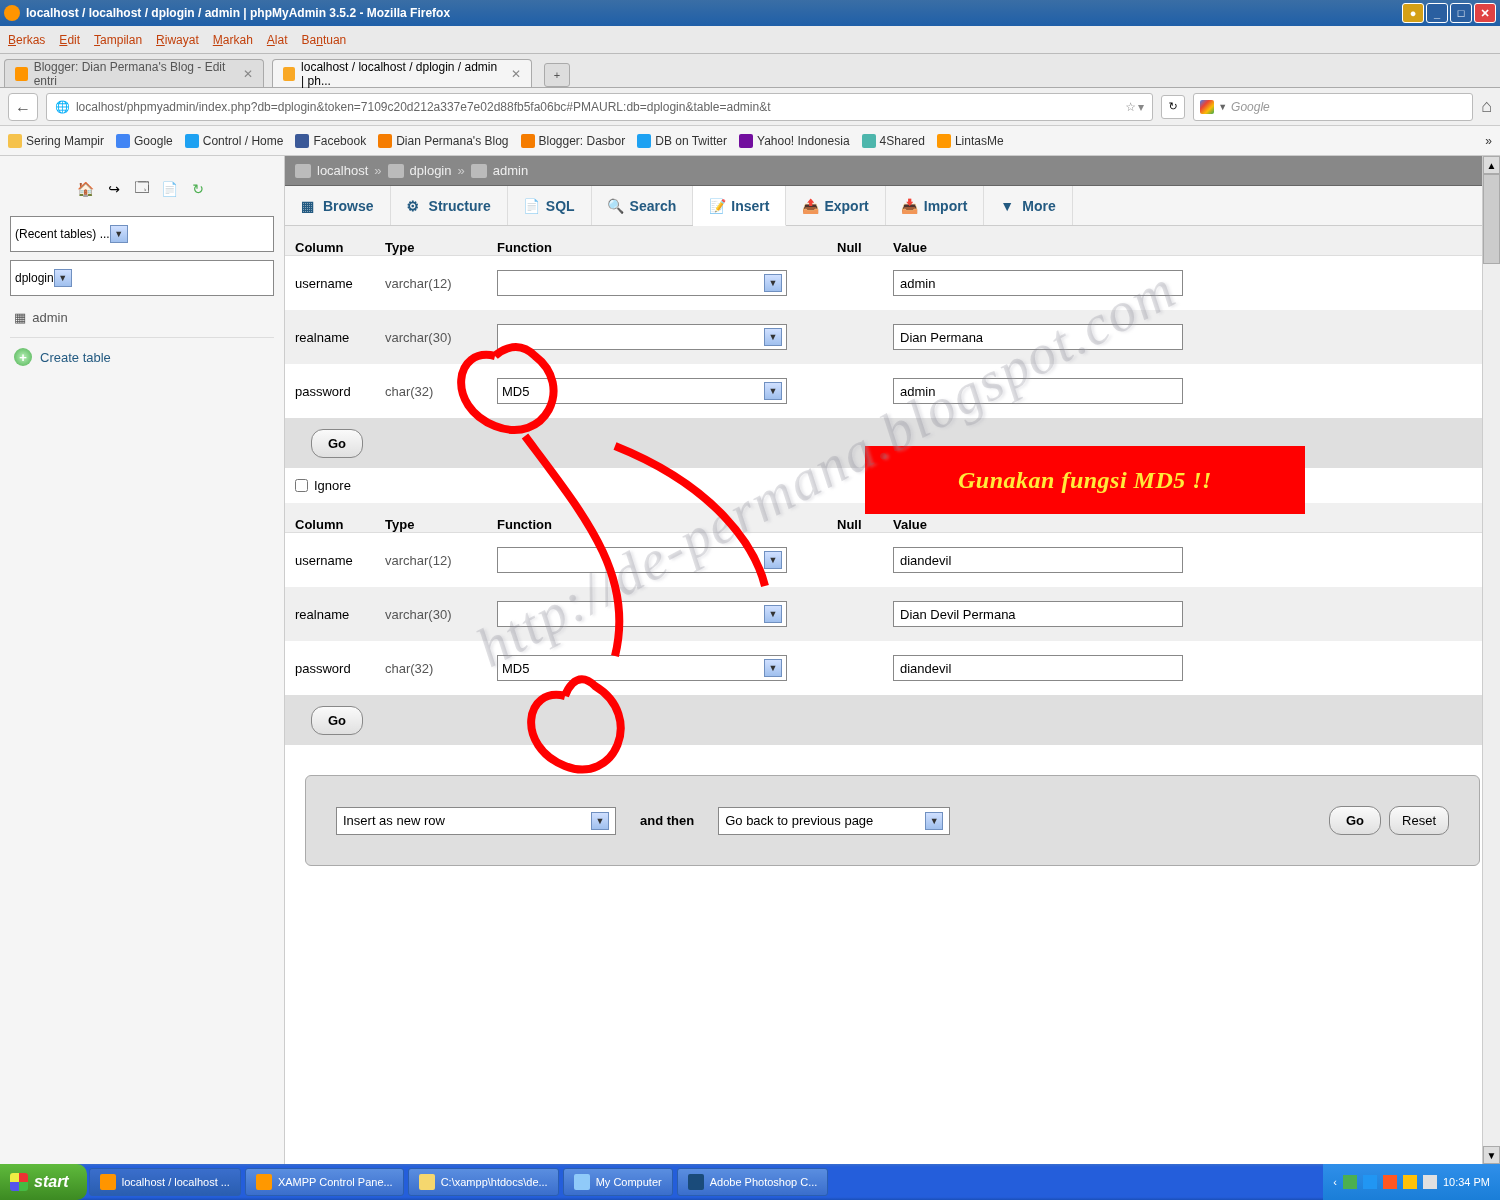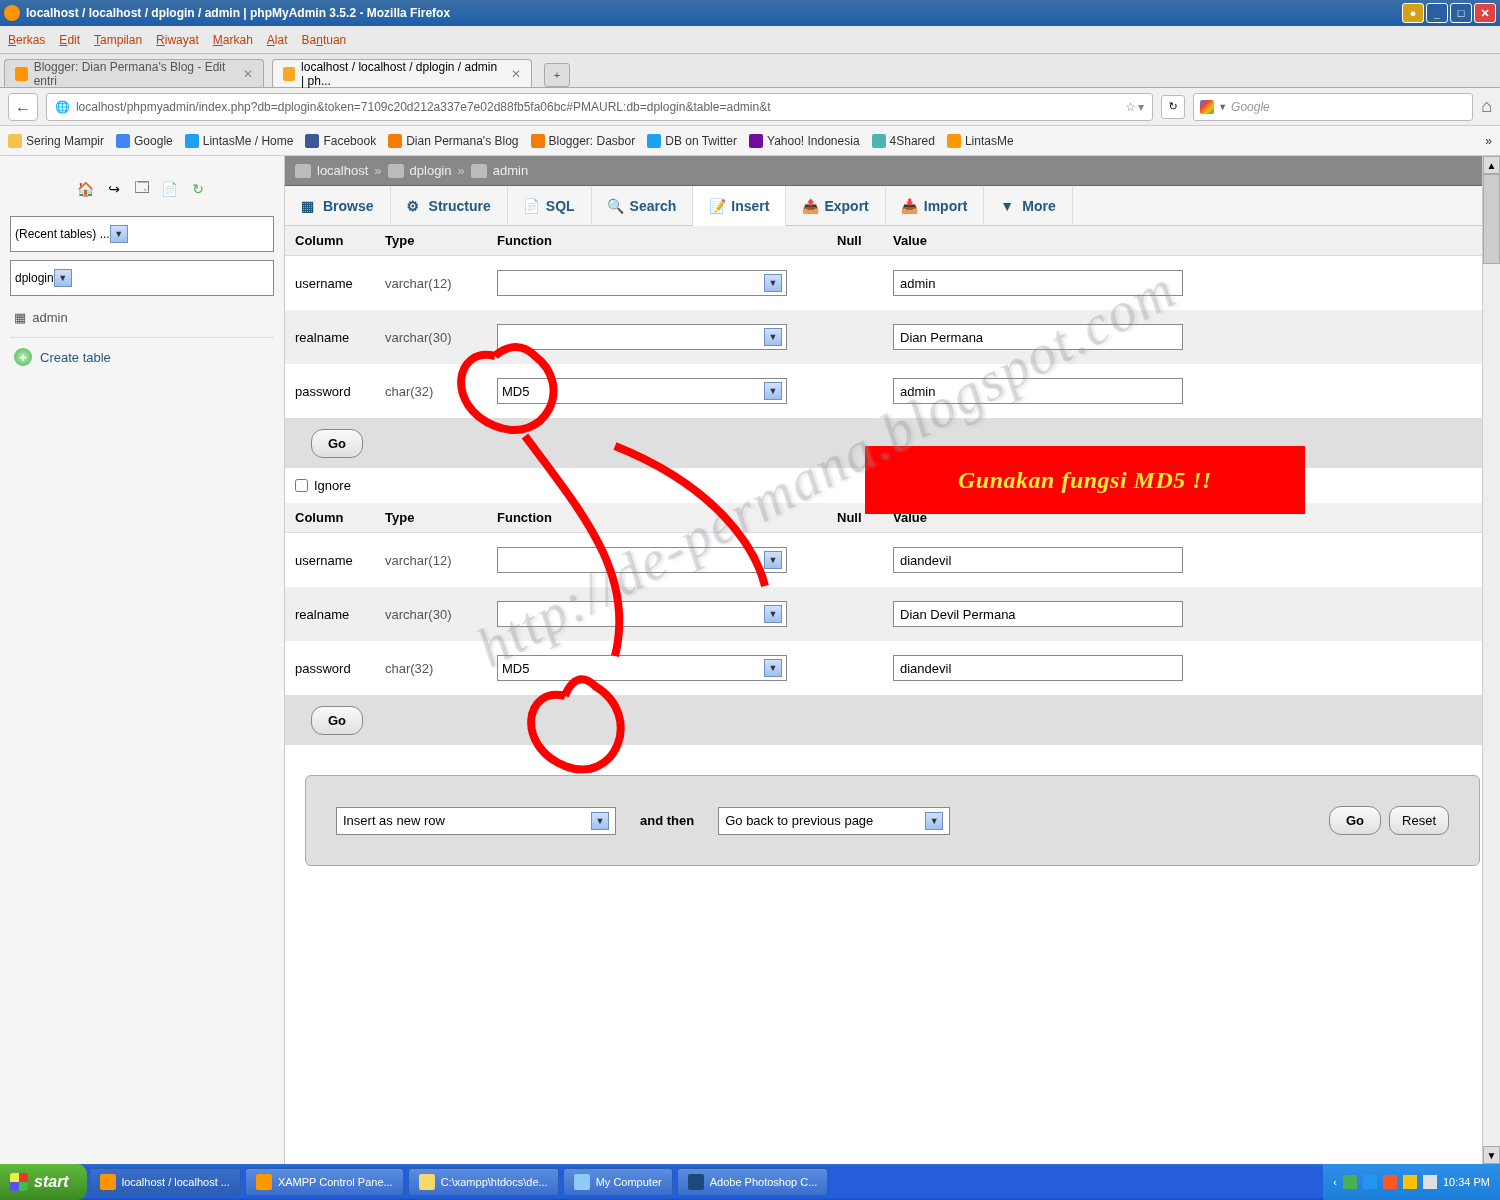--- a/index.html
+++ b/index.html
@@ -67,21 +67,21 @@
 .breadcrumb { height: 30px; background: #888; color: #eee; display: flex; align-items: center; padding: 0 10px; gap: 6px; font-size: 13px; border-bottom: 1px solid #666; }
 .bc-ico { width: 16px; height: 14px; background: #bbb; border-radius: 2px; }
 .bc-sep { color: #ccc; }
 
 .tabs-row { height: 40px; display: flex; border-bottom: 1px solid #ccc; background: #f5f5f5; }
 .ptab { padding: 0 16px; display: flex; align-items: center; gap: 6px; border-right: 1px solid #ddd; font-size: 14px; color: #235a81; cursor: pointer; font-weight: bold; }
 .ptab.active { background: #fff; border-bottom: 1px solid #fff; margin-bottom: -1px; }
 .ptab-ico { width: 16px; height: 16px; }
 
 
-.headers-row { display: flex; height: 30px; align-items: center; background: #f0f0f0; font-weight: bold; font-size: 13px; border-bottom: 1px solid #ddd; }
+.headers-row { display: flex; height: 30px; align-items: flex-end; background: #f0f0f0; font-weight: bold; font-size: 13px; border-bottom: 1px solid #ddd; }
 .col-column { width: 100px; padding-left: 10px; }
 .col-type { width: 112px; }
 .col-function { width: 340px; }
 .col-null { width: 56px; }
 .col-value { flex: 1; }
 
 .data-row { display: flex; height: 54px; align-items: center; font-size: 13px; padding: 0; }
 .data-row.alt { background: #efefef; }
 .data-row .c-col { width: 100px; padding-left: 10px; }
 .data-row .c-type { width: 112px; color: #555; }
@@ -186,21 +186,21 @@
   <div class="bm">
       <div class="bm-ico" style="background:#f5c24c"></div>
       <span>Sering Mampir</span>
     </div>
   <div class="bm">
       <div class="bm-ico" style="background:#4285f4"></div>
       <span>Google</span>
     </div>
   <div class="bm">
       <div class="bm-ico" style="background:#1da1f2"></div>
-      <span>LintasMe / Home</span>
+      <span>Control / Home</span>
     </div>
   <div class="bm">
       <div class="bm-ico" style="background:#3b5998"></div>
       <span>Facebook</span>
     </div>
   <div class="bm">
       <div class="bm-ico" style="background:#f57c00"></div>
       <span>Dian Permana's Blog</span>
     </div>
   <div class="bm">

